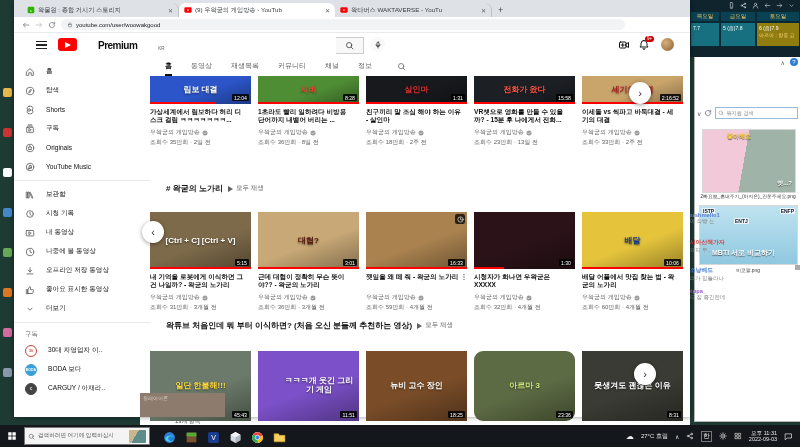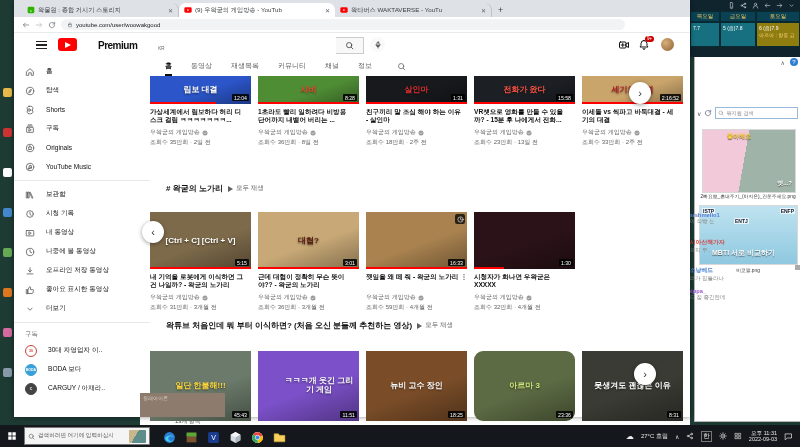--- a/index.html
+++ b/index.html
@@ -707,20 +707,38 @@
               <div class="vchan">
                 <span>우왁굳의 게임방송</span>
                 <span class="icn">
                   <svg viewBox="0 0 24 24" fill="none" stroke="currentColor" stroke-width="2" stroke-linecap="round" stroke-linejoin="round" style="width:100%;height:100%;display:block">
                     <circle cx="12" cy="12" r="10" fill="#9a9a9a" stroke="none"></circle>
                     <path d="M7 12l3.5 3.5L17 9" stroke="#fff"></path>
                   </svg>
                 </span>
               </div>
               <div class="vmeta">조회수 32만회 · 4개월 전</div>
+            </div>
+            <div class="card">
+              <div class="thumb" style="background: linear-gradient(160deg, rgb(229, 196, 60) 55%, rgba(0, 0, 0, 0.35)), rgb(229, 196, 60);">
+                <span class="thumbtext" style="color: rgb(22, 58, 140);">배달</span>
+                <span class="dur">10:06</span>
+                <div class="prog" style="width: 100%;"></div>
+              </div>
+              <div class="vtitle">배달 어플에서 맛집 찾는 법 - 왁굳의 노가리</div>
+              <div class="vchan">
+                <span>우왁굳의 게임방송</span>
+                <span class="icn">
+                  <svg viewBox="0 0 24 24" fill="none" stroke="currentColor" stroke-width="2" stroke-linecap="round" stroke-linejoin="round" style="width:100%;height:100%;display:block">
+                    <circle cx="12" cy="12" r="10" fill="#9a9a9a" stroke="none"></circle>
+                    <path d="M7 12l3.5 3.5L17 9" stroke="#fff"></path>
+                  </svg>
+                </span>
+              </div>
+              <div class="vmeta">조회수 60만회 · 4개월 전</div>
             </div>
           </div>
         </div>
         <div class="chev" style="left: 128px; top: 221px;">‹</div>
         <div class="shead" style="top: 320px;">
           <span>왁튜브 처음인데 뭐 부터 이식하면? (처음 오신 분들께 추천하는 영상)</span>
           <span class="playall">
             <span class="ptri"></span>
             <span>모두 재생</span>
           </span>

